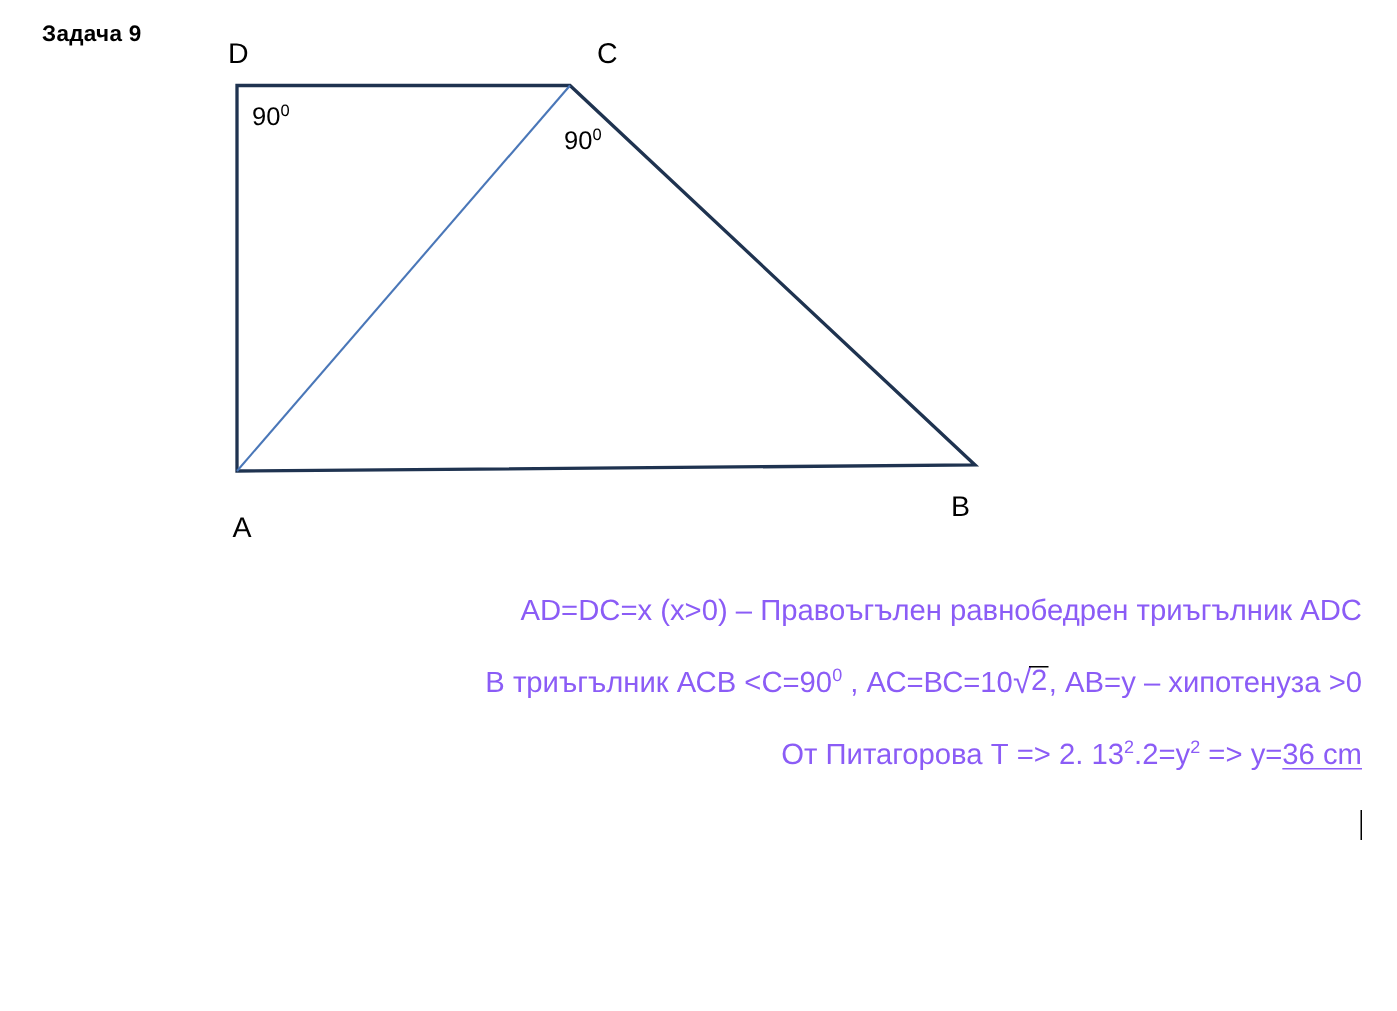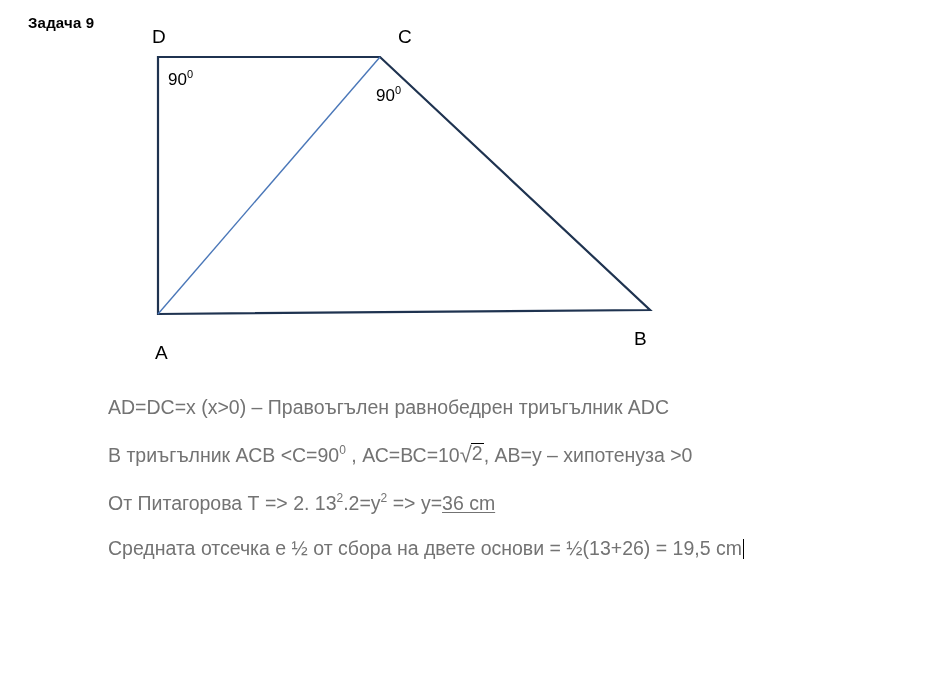--- a/index.html
+++ b/index.html
@@ -12,20 +12,21 @@
     background: #ffffff;
     font-family: "Liberation Sans", sans-serif;
     color: #000000;
     position: relative;
     overflow: hidden;
   }
   .page {
     position: relative;
     width: 931px;
     height: 674px;
+    text-align: right;
   }
   #task-label {
     position: absolute;
     left: 28px;
     top: 14px;
     font-size: 15px;
     font-weight: bold;
     letter-spacing: 0.2px;
   }
   #figure {
@@ -54,21 +55,21 @@
     position: absolute;
     left: 108px;
     top: 398px;
     width: 800px;
   }
   .line {
     font-size: 19.5px;
     line-height: 1.0;
     margin-bottom: 26px;
     white-space: nowrap;
-    color: #737373;
+    color: #8b5cf6;
   }
   .line sup {
     font-size: 12px;
     vertical-align: super;
   }
   .ul {
     text-decoration: underline;
     text-underline-offset: 2px;
   }
   .sqrt-wrap {
@@ -128,16 +129,16 @@
 
 
     <div class="line">
       <span>В триъгълник АСВ &lt;С=90</span><sup>0</sup><span> , АС=ВС=10</span><span class="sqrt-wrap"><span class="sqrt-sym">√</span><span class="sqrt-rad">2</span></span><span>, АВ=y – хипотенуза &gt;0</span>
     </div>
 
     <div class="line">
       <span>От Питагорова Т  =&gt;  2. 13</span><sup>2</sup><span>.2=y</span><sup>2</sup><span> =&gt; y=</span><span class="ul">36  cm</span>
     </div>
 
-    <div class="line"><span>Средната отсечка е ½ от сбора на двете основи = ½(13+26) = 19,5 cm</span><span class="caret"></span></div>
+    <div class="line"><span class="caret"></span></div>
 
   </div>
 </div>
 
 </body></html>

